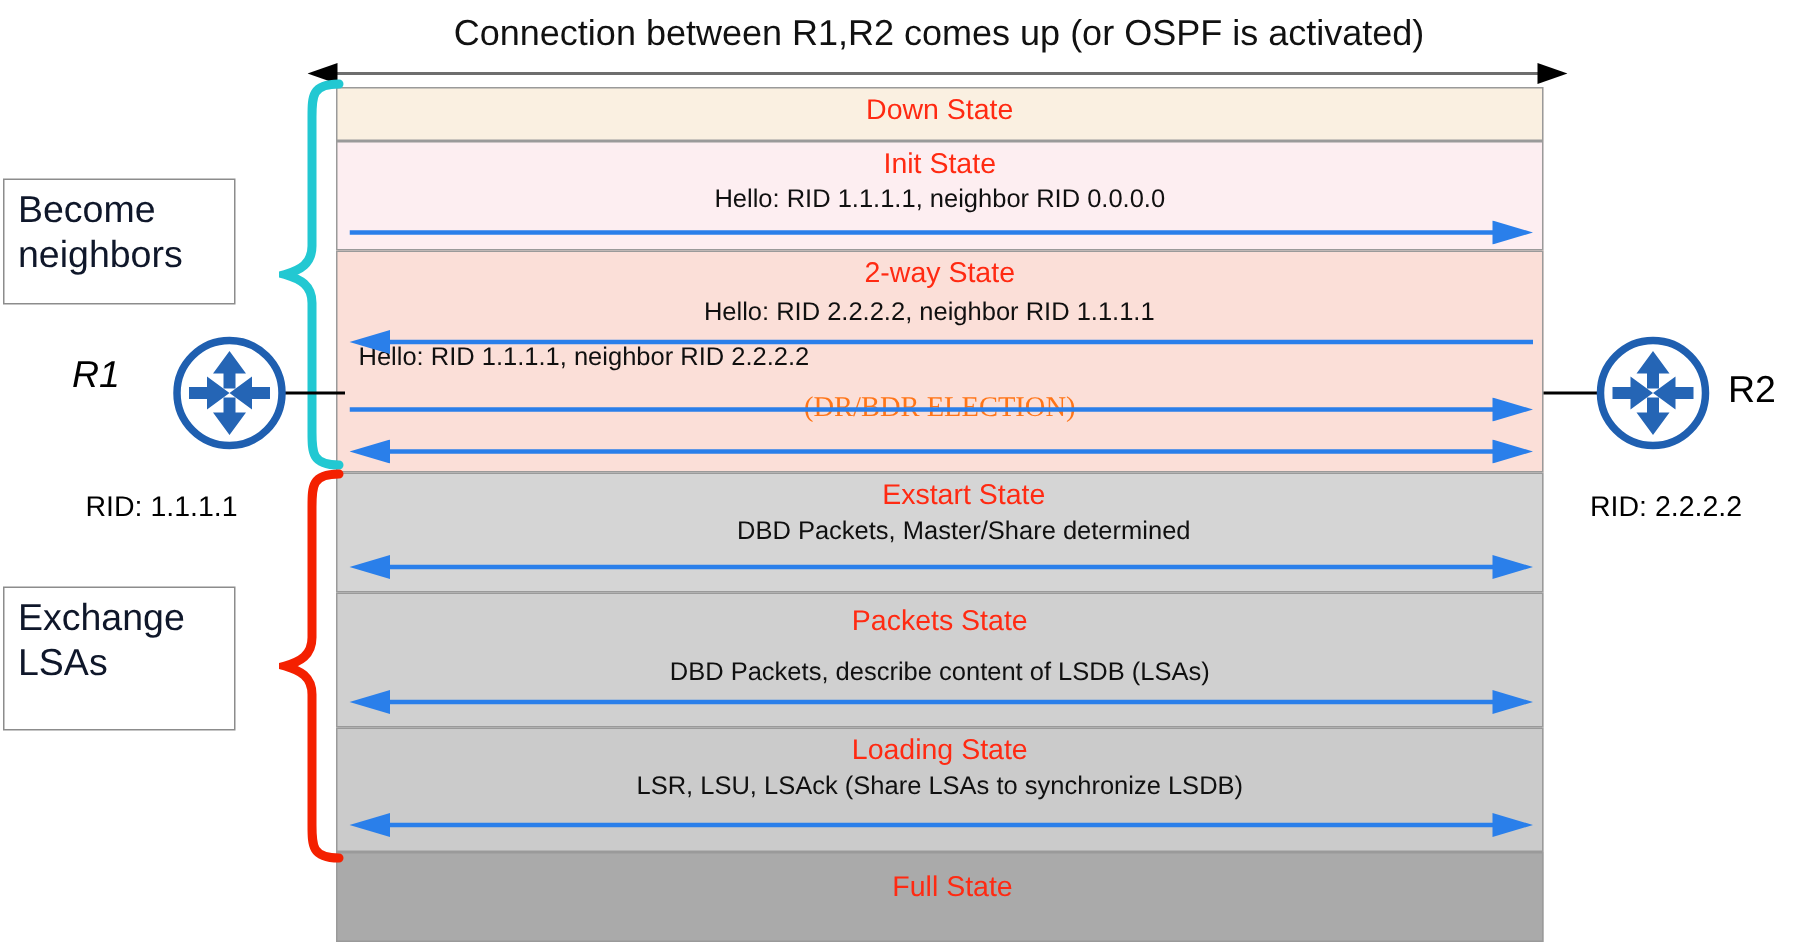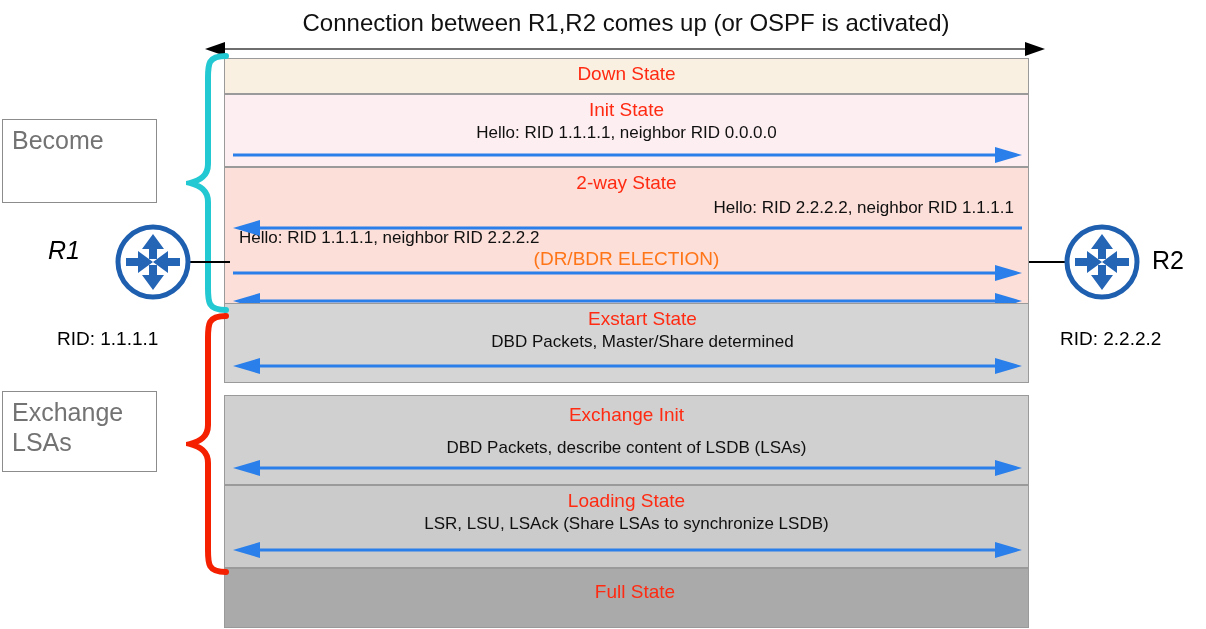--- a/index.html
+++ b/index.html
@@ -25,36 +25,36 @@
   }
   .state-title{
     text-align:center;font-size:19px;color:#ff2a12;line-height:1.15;
     margin-top:4px;white-space:nowrap;
   }
   .state-title.orange{color:#ff7518;}
   .state-sub{
     text-align:center;font-size:17px;color:#101010;line-height:1.15;
     white-space:nowrap;
   }
-  .state-sub.right{text-align:right;padding-right:14px;}
+  .state-sub.right{text-align:center;padding-right:14px;}
   .state-sub.left{text-align:left;padding-left:14px;}
 
   
   .msg-arrow{position:absolute;left:8px;width:789px;height:16px;}
 
   
   .router{position:absolute;width:80px;height:80px;}
   .router-label{position:absolute;font-size:25px;color:#000;white-space:nowrap;}
   .rid-label{position:absolute;font-size:19px;color:#000;white-space:nowrap;}
   .link-line{position:absolute;background:#000;height:2px;}
 
   
   .callout{
     position:absolute;border:1px solid #8c8c8c;background:#ffffff;
-    box-sizing:border-box;font-size:25px;color:#737373;line-height:1.18;
+    box-sizing:border-box;font-size:25px;color:#0f172a;line-height:1.18;
     padding:6px 8px 7px 9px;
   }
 
   
   .brace{position:absolute;}
 </style>
 </head>
 <body>
 
 <div class="abs" id="top-caption">Connection between R1,R2 comes up (or OSPF is activated)</div>
@@ -85,40 +85,40 @@
     <div class="state-sub right" style="margin-top:4px;">Hello: RID 2.2.2.2, neighbor RID 1.1.1.1</div>
     <svg class="msg-arrow" style="top:52px;" viewBox="0 0 789 16" width="789" height="16">
       <line x1="19" y1="8" x2="789" y2="8" stroke="#2a7fea" stroke-width="3"></line>
       <polygon points="0,8 27,0 27,16" fill="#2a7fea"></polygon>
     </svg>
     <div class="state-sub left" style="margin-top:11px;">Hello: RID 1.1.1.1, neighbor RID 2.2.2.2</div>
     <svg class="msg-arrow" style="top:97px;" viewBox="0 0 789 16" width="789" height="16">
       <line x1="0" y1="8" x2="770" y2="8" stroke="#2a7fea" stroke-width="3"></line>
       <polygon points="789,8 762,0 762,16" fill="#2a7fea"></polygon>
     </svg>
-    <div class="state-title orange" style="margin-top:0;">(DR/BDR ELECTION)</div>
+    <div class="state-title orange" style="margin-top:13px;font-family:Liberation Serif, serif;">(DR/BDR ELECTION)</div>
     <svg class="msg-arrow" style="top:125px;" viewBox="0 0 789 16" width="789" height="16">
       <line x1="19" y1="8" x2="770" y2="8" stroke="#2a7fea" stroke-width="3"></line>
       <polygon points="0,8 27,0 27,16" fill="#2a7fea"></polygon>
       <polygon points="789,8 762,0 762,16" fill="#2a7fea"></polygon>
     </svg>
   </div>
 
-  <div class="state-box" style="top:245px;height:80px;background:#d5d5d5;padding-left:32px;">
+  <div class="state-box" style="top:257px;height:80px;background:#d5d5d5;padding-left:32px;">
     <div class="state-title">Exstart State</div>
     <div class="state-sub" style="margin-top:2px;">DBD Packets, Master/Share determined</div>
     <svg class="msg-arrow" style="top:54px;" viewBox="0 0 789 16" width="789" height="16">
       <line x1="19" y1="8" x2="770" y2="8" stroke="#2a7fea" stroke-width="3"></line>
       <polygon points="0,8 27,0 27,16" fill="#2a7fea"></polygon>
       <polygon points="789,8 762,0 762,16" fill="#2a7fea"></polygon>
     </svg>
   </div>
 
   <div class="state-box" style="top:337px;height:90px;background:#d0d0d0;">
-    <div class="state-title" style="margin-top:8px;">Exchange Init</div>
+    <div class="state-title" style="margin-top:8px;">Packets State</div>
     <div class="state-sub" style="margin-top:12px;">DBD Packets, describe content of LSDB (LSAs)</div>
     <svg class="msg-arrow" style="top:64px;" viewBox="0 0 789 16" width="789" height="16">
       <line x1="19" y1="8" x2="770" y2="8" stroke="#2a7fea" stroke-width="3"></line>
       <polygon points="0,8 27,0 27,16" fill="#2a7fea"></polygon>
       <polygon points="789,8 762,0 762,16" fill="#2a7fea"></polygon>
     </svg>
   </div>
 
   <div class="state-box" style="top:427px;height:83px;background:#cbcbcb;">
     <div class="state-title">Loading State</div>
@@ -140,23 +140,24 @@
            C14 134, 22 138, 22 150 L22 236 C22 250, 22 258, 40 258" fill="none" stroke="#22c8d2" stroke-width="6" stroke-linecap="round"></path>
 </svg>
 
 <svg class="brace" style="left:186px;top:312px;" width="44" height="264" viewBox="0 0 44 264">
   <path d="M40 4 C 22 4, 22 12, 22 26 L22 113 C22 125, 14 129, 4 132
            C14 135, 22 139, 22 151 L22 238 C22 252, 22 260, 40 260" fill="none" stroke="#f42000" stroke-width="6" stroke-linecap="round"></path>
 </svg>
 
 <div class="callout" style="left:2px;top:119px;width:155px;height:84px;">
   <div>Become</div>
+  <div>neighbors</div>
 </div>
 
-<div class="callout" style="left:2px;top:391px;width:155px;height:81px;">
+<div class="callout" style="left:2px;top:391px;width:155px;height:96px;">
   <div>Exchange</div>
   <div>LSAs</div>
 </div>
 
 <div class="link-line" style="left:190px;top:261px;width:40px;"></div>
 
 <svg class="router" style="left:113px;top:222px;" viewBox="0 0 80 80" width="80" height="80">
   <circle cx="40" cy="40" r="35" fill="#ffffff" stroke="#1f5fb0" stroke-width="5"></circle>
 
   <polygon points="40,12 51,27 44,27 44,37 36,37 36,27 29,27" fill="#2565b5"></polygon>

